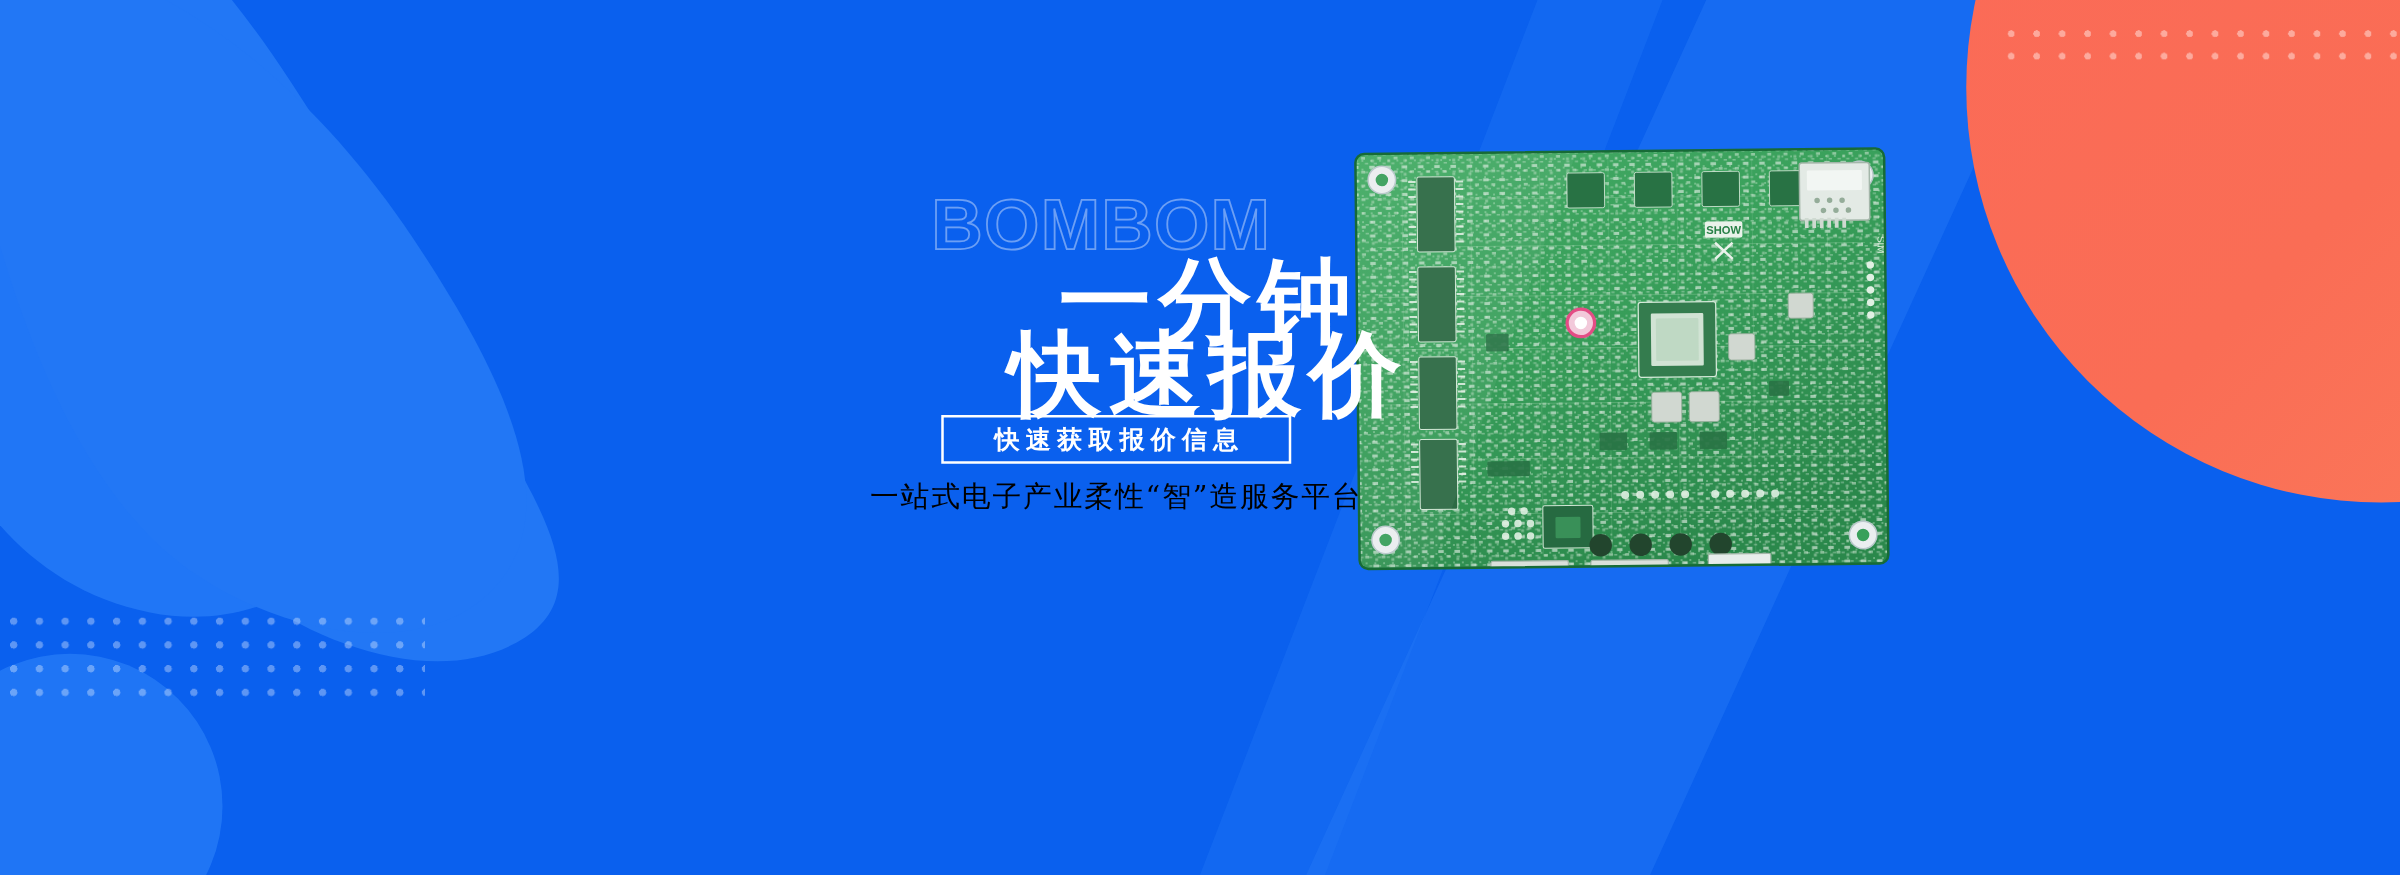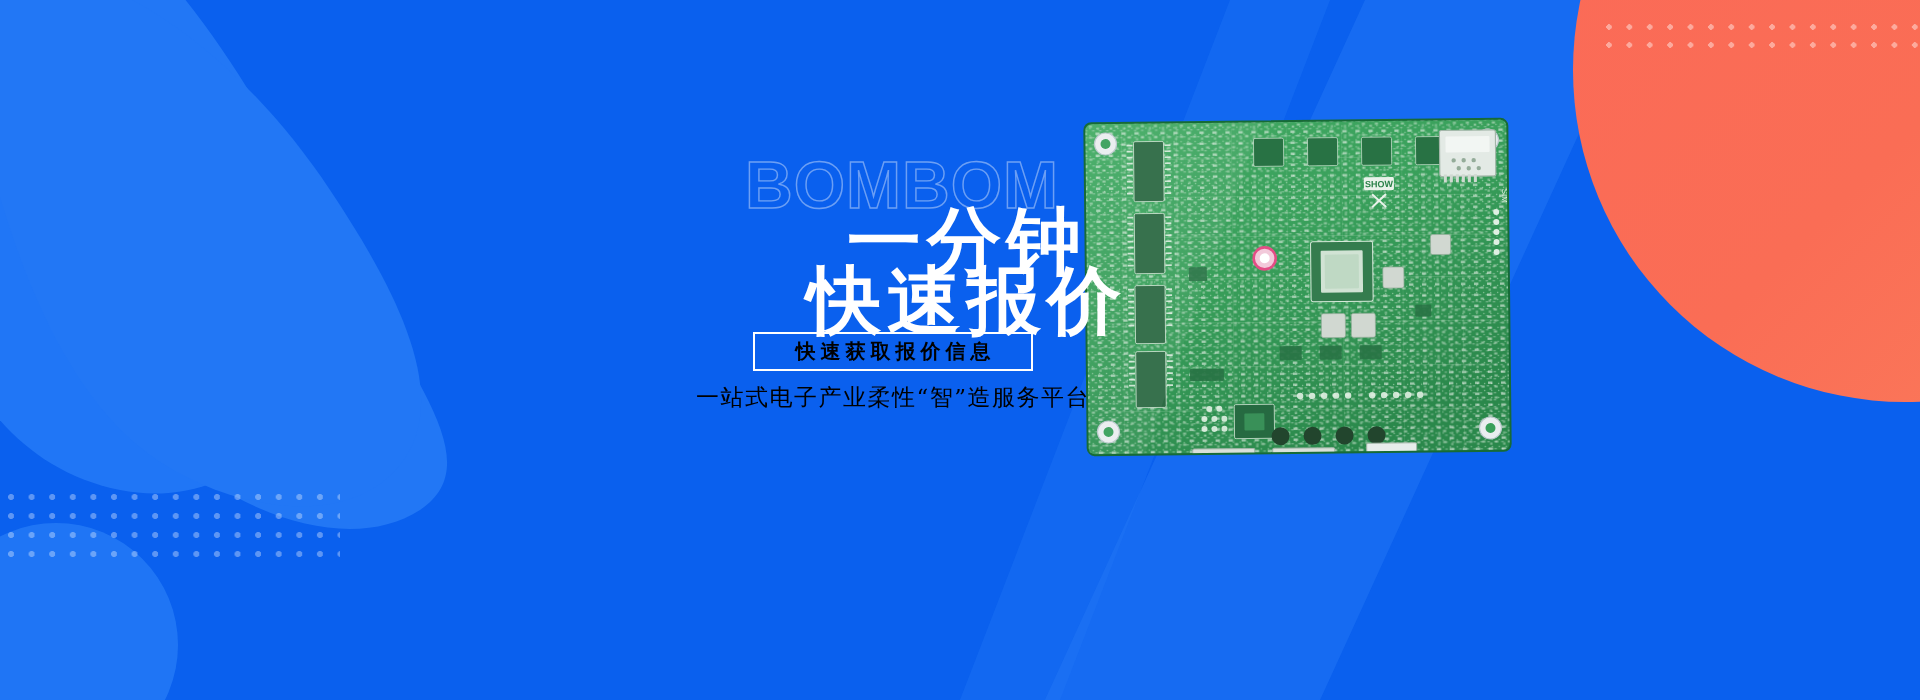--- a/index.html
+++ b/index.html
@@ -63,21 +63,21 @@
     top: 0;
     width: 1920px;
     height: 700px;
     pointer-events: none;
   }
 
   .ghost-word {
     position: absolute;
     left: 745px;
     top: 152px;
-    font-size: 66px;
+    font-size: 57px;
     font-weight: 700;
     letter-spacing: 1px;
     line-height: 1;
     color: transparent;
     -webkit-text-stroke: 1.4px rgba(255,255,255,0.40);
     text-stroke: 1.4px rgba(255,255,255,0.40);
     white-space: nowrap;
     font-family: "Liberation Sans", "DejaVu Sans", sans-serif;
   }
 
@@ -103,21 +103,21 @@
     left: 753px;
     top: 332px;
     width: 280px;
     height: 39px;
     border: 2px solid #ffffff;
     display: flex;
     align-items: center;
     justify-content: center;
   }
   .cta-box-label {
-    color: #000000;
+    color: #ffffff;
     font-size: 20px;
     font-weight: 600;
     letter-spacing: 5px;
     text-indent: 5px;
     font-family: "DejaVu Sans", "Liberation Sans", sans-serif;
     white-space: nowrap;
   }
 
   .tagline {
     position: absolute;

